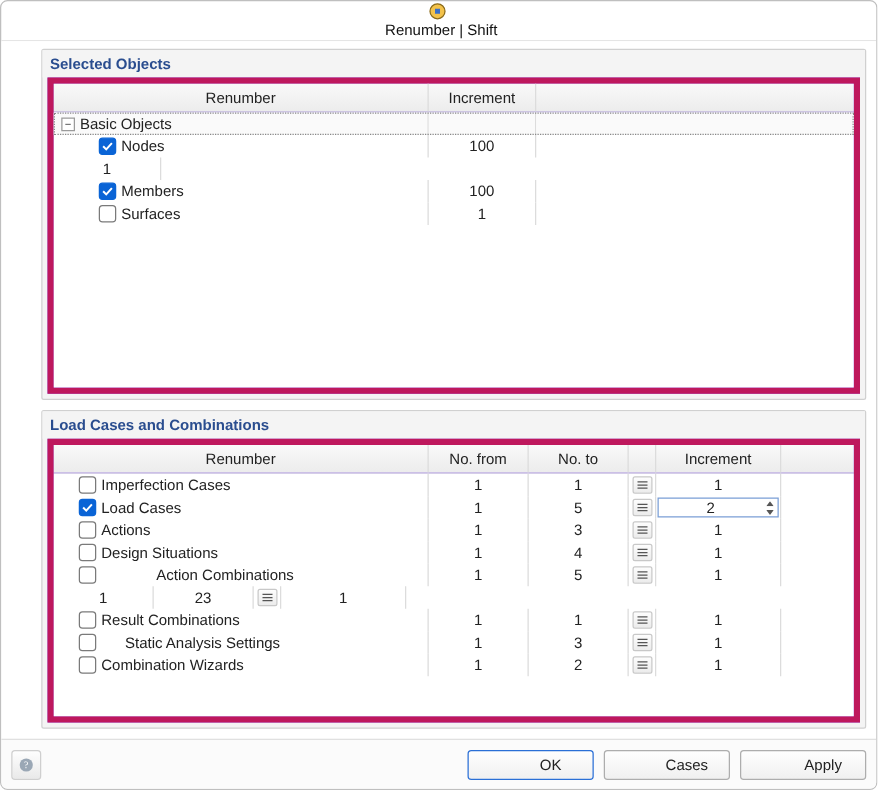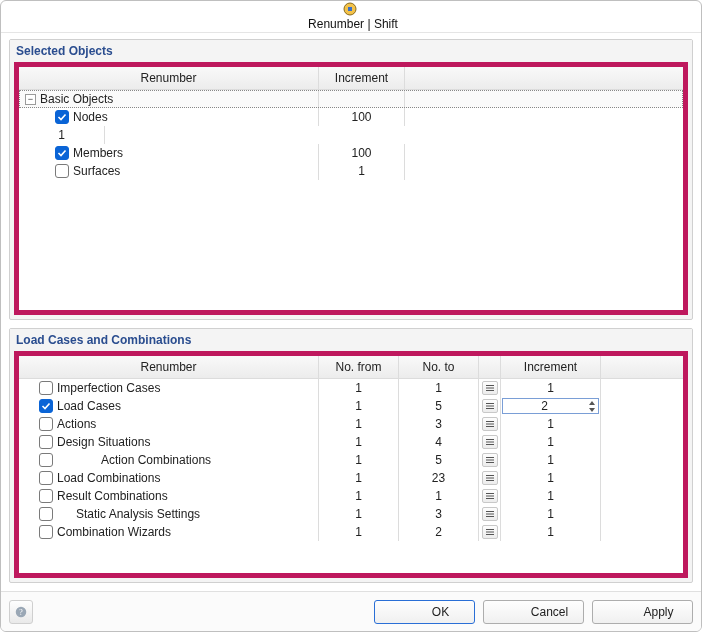--- a/index.html
+++ b/index.html
@@ -5,21 +5,21 @@
   * { box-sizing: border-box; }
   html, body { margin: 0; padding: 0; font-family: "Segoe UI", Tahoma, sans-serif; font-size: 12px; color: #222; background: #fff; }
   .window { width: 702px; height: 632px; border: 1px solid #bfbfbf; border-radius: 6px; overflow: hidden; display: flex; flex-direction: column; background: #fff; }
   .titlebar { height: 32px; display: flex; align-items: center; padding: 0 4px 0 8px; border-bottom: 1px solid #e5e5e5; flex-direction: column; }
   .titlebar .icon { width: 16px; height: 16px; margin-right: 6px; }
   .titlebar .title { flex: 1; font-size: 12px; color: #111; }
   .tb-buttons { display: flex; }
   .tb-btn { width: 44px; height: 28px; display: flex; align-items: center; justify-content: center; }
   .tb-btn svg { width: 10px; height: 10px; }
   .client { flex: 1; display: flex; flex-direction: column; padding: 6px 8px 8px 8px; background: #fff; gap: 8px; }
-  .panel { border: 1px solid #d0d0d0; border-radius: 2px; background: #f4f4f4; display: flex; flex-direction: column; }
+  .panel { border: 1px solid #d0d0d0; border-radius: 2px; background: #f4f4f4; display: flex; flex-direction: column; margin-left: 24px; }
   .panel-title { color: #2a4d8f; font-weight: 600; padding: 4px 6px 4px 6px; font-size: 12px; background: #f4f4f4; }
   .grid-wrap { margin: 0 4px 4px 4px; border: 5px solid #be185d; background: #8b5cf6; }
   .grid-head { display: flex; background: linear-gradient(#f9f9f9,#ececec); border-bottom: 1px solid #dcdcdc; }
   .gh-cell { border-right: 1px solid #dcdcdc; text-align: center; padding: 4px 0; font-size: 12px; color: #222; }
   .gh-cell:last-child { border-right: none; }
   .grid-body { background: #fff; }
   .grid-body.tall1 { min-height: 220px; }
   .grid-body.tall2 { min-height: 190px; }
   .row { display: flex; align-items: center; height: 18px; font-size: 12px; }
   .cell { border-right: 1px solid #dcdcdc; height: 100%; display: flex; align-items: center; padding: 0 4px; }
@@ -269,24 +269,20 @@
                     <line x1="1" y1="1.5" x2="9" y2="1.5" stroke="#555" stroke-width="1"></line>
                     <line x1="1" y1="4" x2="9" y2="4" stroke="#555" stroke-width="1"></line>
                     <line x1="1" y1="6.5" x2="9" y2="6.5" stroke="#555" stroke-width="1"></line>
                   </svg>
                 </div>
               </div>
               <div class="cell t2-c5 center">1</div>
               <div class="cell t2-c6 noborder"></div>
             </div>
             <div class="row">
-              <div class="cell t2-c1 tree-cell" style="padding-left:20px;">
-                <span class="chk"></span>
-                <span>Load Combinations</span>
-              </div>
               <div class="cell t2-c2 center">1</div>
               <div class="cell t2-c3 center">23</div>
               <div class="cell t2-c4 center">
                 <div class="list-btn">
                   <svg viewBox="0 0 10 8">
                     <line x1="1" y1="1.5" x2="9" y2="1.5" stroke="#555" stroke-width="1"></line>
                     <line x1="1" y1="4" x2="9" y2="4" stroke="#555" stroke-width="1"></line>
                     <line x1="1" y1="6.5" x2="9" y2="6.5" stroke="#555" stroke-width="1"></line>
                   </svg>
                 </div>
@@ -362,20 +358,20 @@
       <svg viewBox="0 0 16 16" width="14" height="14">
           <circle cx="8" cy="8" r="6" fill="#9aa7b5"></circle>
           <text x="8" y="11" text-anchor="middle" font-size="9" fill="#fff" font-family="Segoe UI">?</text>
         </svg>
     </div>
     <div class="spacer"></div>
     <div class="btn primary">
         <span>OK</span>
       </div>
     <div class="btn">
-        <span>Cancel</span>
+        <span>Cases</span>
       </div>
     <div class="btn">
         <span>Apply</span>
       </div>
   </div>
 
 </div>
 
 </body></html>

